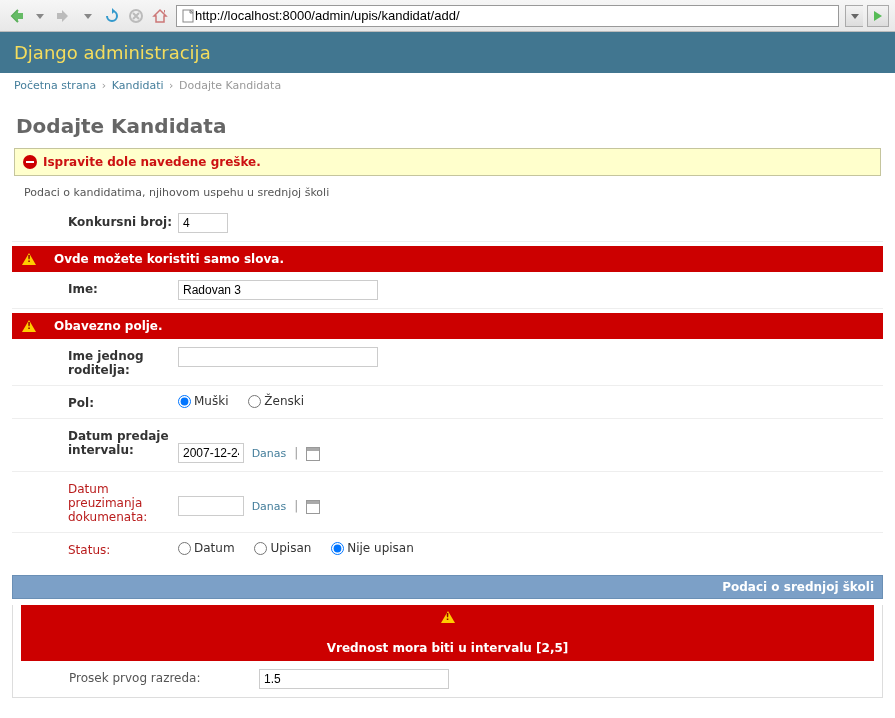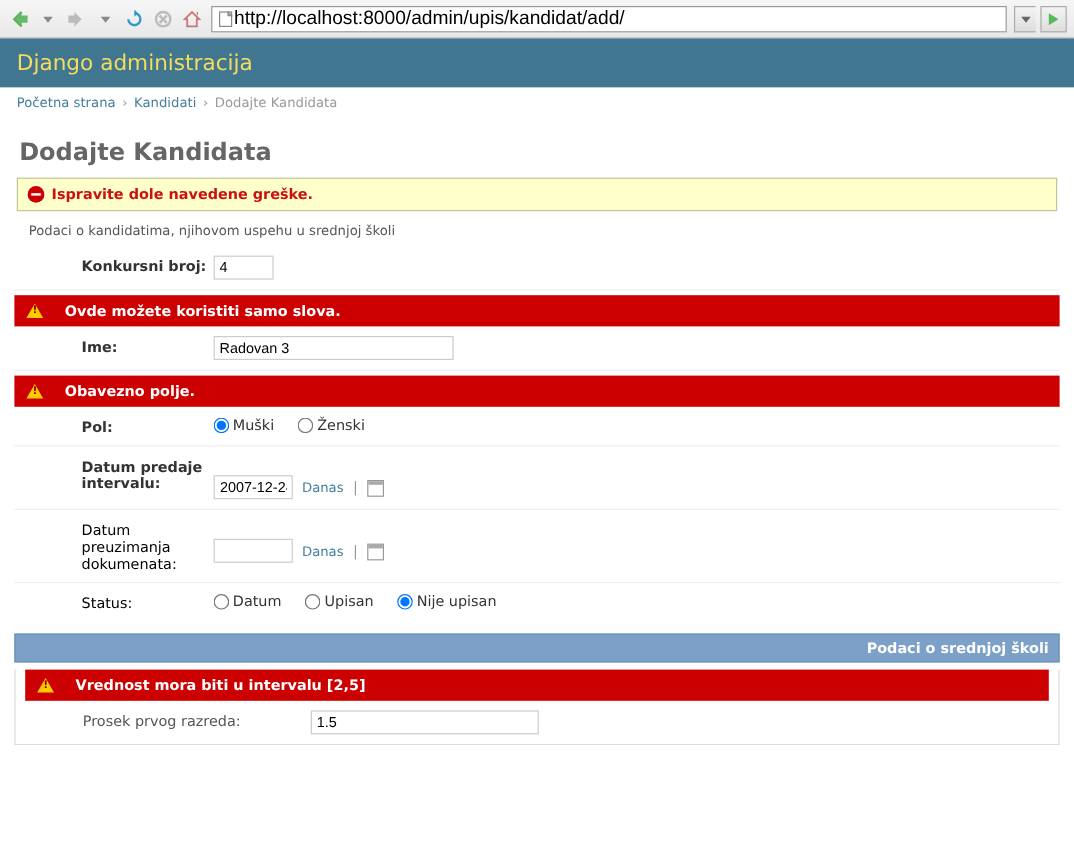--- a/index.html
+++ b/index.html
@@ -1,21 +1,21 @@
 <!DOCTYPE html>
 <html><head>
 <meta charset="utf-8">
 <style>
 * { box-sizing: border-box; margin: 0; padding: 0; }
 body { font-family: "Lucida Grande", "DejaVu Sans", Verdana, sans-serif; font-size: 12px; color: #333; background: #fff; }
 
 .browser-toolbar { background: linear-gradient(#f6f6f6, #e8e8e8); border-bottom: 1px solid #bbb; padding: 4px 6px; display: flex; align-items: center; gap: 4px; height: 32px; }
 .browser-toolbar .nav-btn { width: 20px; height: 20px; display: flex; align-items: center; justify-content: center; cursor: pointer; }
 .browser-toolbar .url-bar { flex: 1; display: flex; align-items: center; background: #fff; border: 1px solid #999; height: 22px; padding: 0 4px; margin: 0 2px; }
-.browser-toolbar .url-bar input { flex: 1; border: none; outline: none; font-size: 16px; height: 18px; }
+.browser-toolbar .url-bar input { flex: 1; border: none; outline: none; font-size: 13px; height: 18px; }
 .go-btn { width: 22px; height: 22px; border: 1px solid #aaa; background: linear-gradient(#f3f3f3,#ddd); display: flex; align-items: center; justify-content: center; cursor: pointer; }
 .dd-btn { width: 18px; height: 22px; border: 1px solid #aaa; border-right: none; background: linear-gradient(#f3f3f3,#ddd); display: flex; align-items: center; justify-content: center; cursor: pointer; }
 
 .header-bar { background: #417690; color: #ffc; padding: 10px 14px; font-size: 18px; font-weight: normal; }
 .header-bar span { color: #f5dd5d; }
 
 .breadcrumbs { background: #fff; padding: 6px 14px; font-size: 11px; color: #999; }
 .breadcrumbs a { color: #447e9b; text-decoration: none; }
 .breadcrumbs .sep { color: #999; margin: 0 2px; }
 
@@ -25,21 +25,21 @@
 .error-note { background: #ffc; border: 1px solid #c5c59d; padding: 6px 8px; margin: 0 2px 10px 2px; color: #c11; font-weight: bold; display: flex; align-items: center; gap: 6px; }
 
 .error-icon-round { width: 14px; height: 14px; background: #c00; border-radius: 50%; position: relative; flex-shrink: 0; }
 .error-icon-round::before { content: ""; position: absolute; left: 3px; right: 3px; top: 6px; border-top: 2px solid #fff; }
 
 .help-text { color: #555; font-size: 11px; padding: 0 0 6px 12px; }
 
 .form-row { padding: 8px 12px; border-bottom: 1px solid #eee; display: flex; align-items: flex-start; }
 .form-row.no-border { border-bottom: none; }
 .form-row label.col { width: 110px; font-weight: bold; color: #333; padding-top: 2px; font-size: 12px; margin-left: 44px; }
-.form-row label.col.light { font-weight: normal; color: #000000; }
+.form-row label.col.light { font-weight: normal; color: #b91c1c; }
 .form-row .field { flex: 1; }
 .form-row input[type=text] { border: 1px solid #ccc; padding: 2px 4px; font-size: 12px; height: 20px; }
 .w-small { width: 50px; }
 .w-med { width: 200px; }
 .w-date { width: 66px; margin-top: 16px; }
 .w-wide { width: 190px; }
 
 .err-banner { background: #c00; color: #fff; padding: 6px 10px; font-weight: bold; margin-top: 4px; display: flex; align-items: center; gap: 18px; }
 .warn-icon { width: 0; height: 0; border-left: 7px solid transparent; border-right: 7px solid transparent; border-bottom: 12px solid #fc0; position: relative; flex-shrink: 0; }
 .warn-icon::after { content: "!"; position: absolute; top: 1px; left: -2px; font-size: 9px; color: #900; font-weight: bold; }
@@ -155,20 +155,24 @@
   </div>
   <div class="form-row">
     <label class="col">Ime:</label>
     <div class="field"><input type="text" class="w-med" value="Radovan 3" style=""></div>
   </div>
 
   <div class="err-banner">
     <span class="warn-icon"></span>
     <span>Obavezno polje.</span>
   </div>
+  <div class="form-row">
+    <label class="col">Ime jednog roditelja:</label>
+    <div class="field"><input type="text" class="w-med" value="" style=""></div>
+  </div>
 
   <div class="form-row">
     <label class="col">Pol:</label>
     <div class="field radio-group">
       <label><input type="radio" name="pol" checked="" style=""><span>Muški</span></label>
       <label><input type="radio" name="pol" style=""><span>Ženski</span></label>
     </div>
   </div>
 
   <div class="form-row">
@@ -195,21 +199,21 @@
     <label class="col light">Status:</label>
     <div class="field radio-group">
       <label><input type="radio" name="st" style=""><span>Datum</span></label>
       <label><input type="radio" name="st" style=""><span>Upisan</span></label>
       <label><input type="radio" name="st" checked="" style=""><span>Nije upisan</span></label>
     </div>
   </div>
 
   <div class="section-head">Podaci o srednjoj školi</div>
   <div class="section-body">
-    <div class="err-banner" style="margin:6px 8px 0 8px;">
+    <div class="err-banner" style="margin:6px 8px 0 8px;flex-direction:column;">
       <span class="warn-icon"></span>
       <span>Vrednost mora biti u intervalu [2,5]</span>
     </div>
     <div class="form-row no-border">
       <label class="col">Prosek prvog razreda:</label>
       <div class="field"><input type="text" class="w-wide" value="1.5" style=""></div>
     </div>
   </div>
 
 </div>

